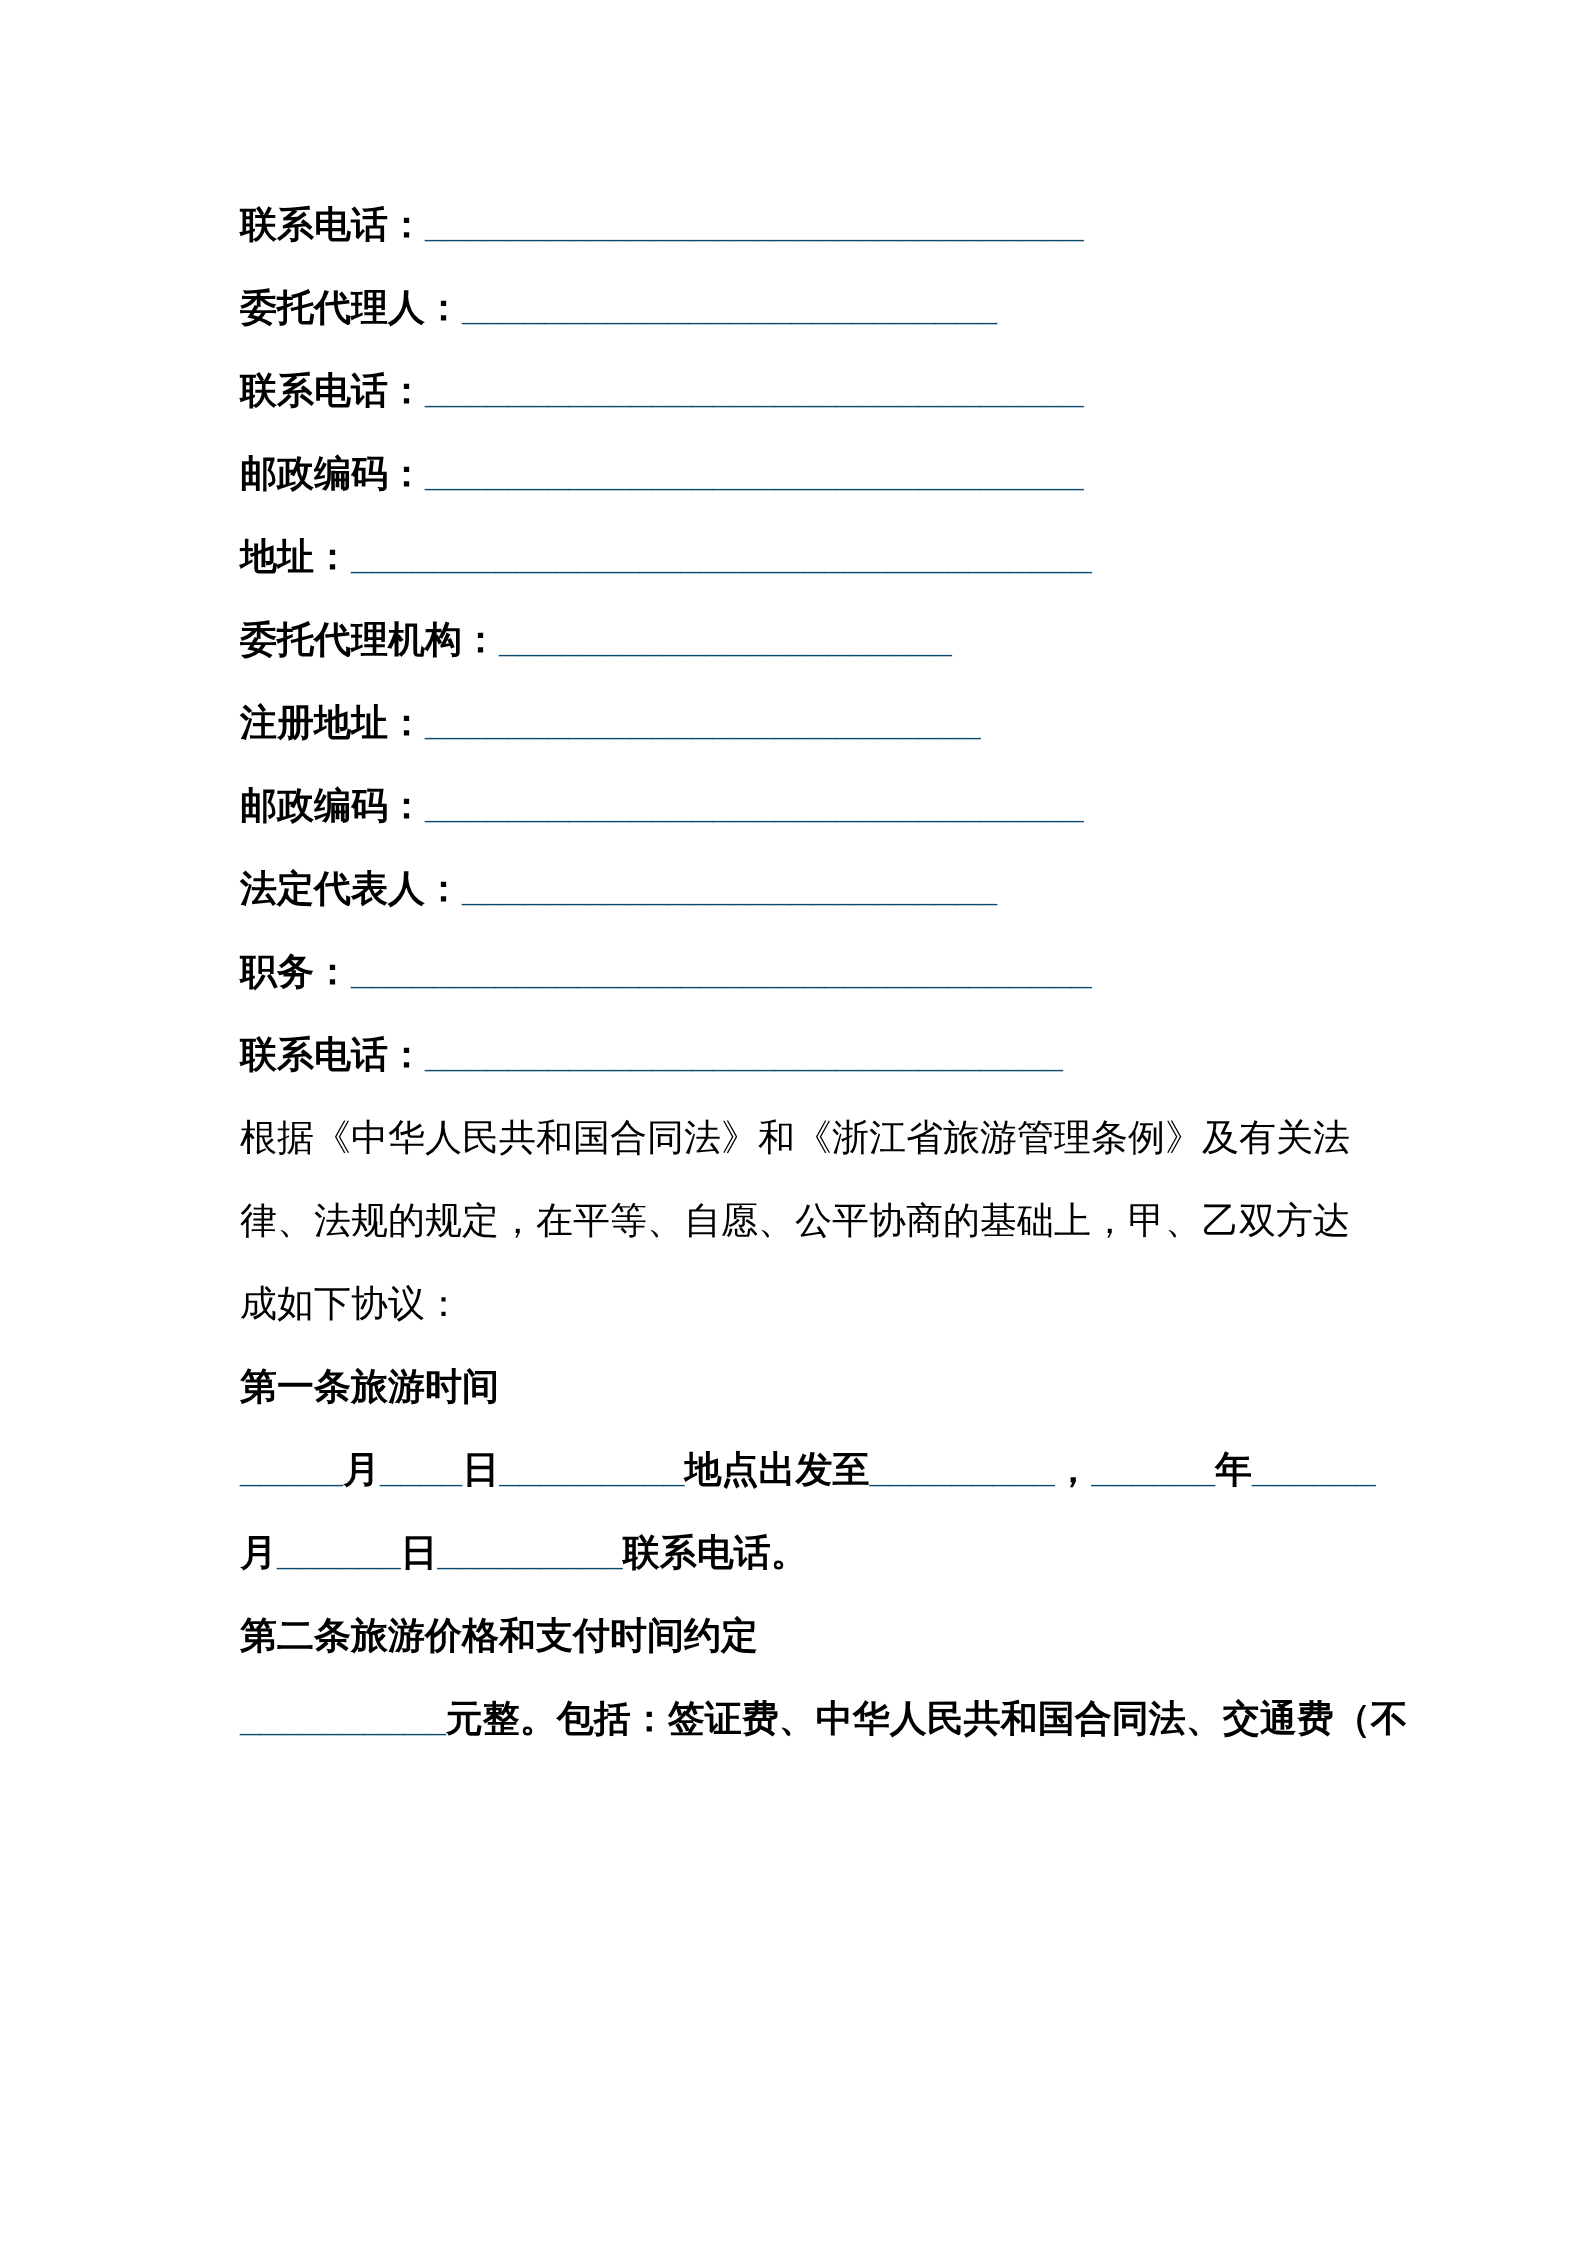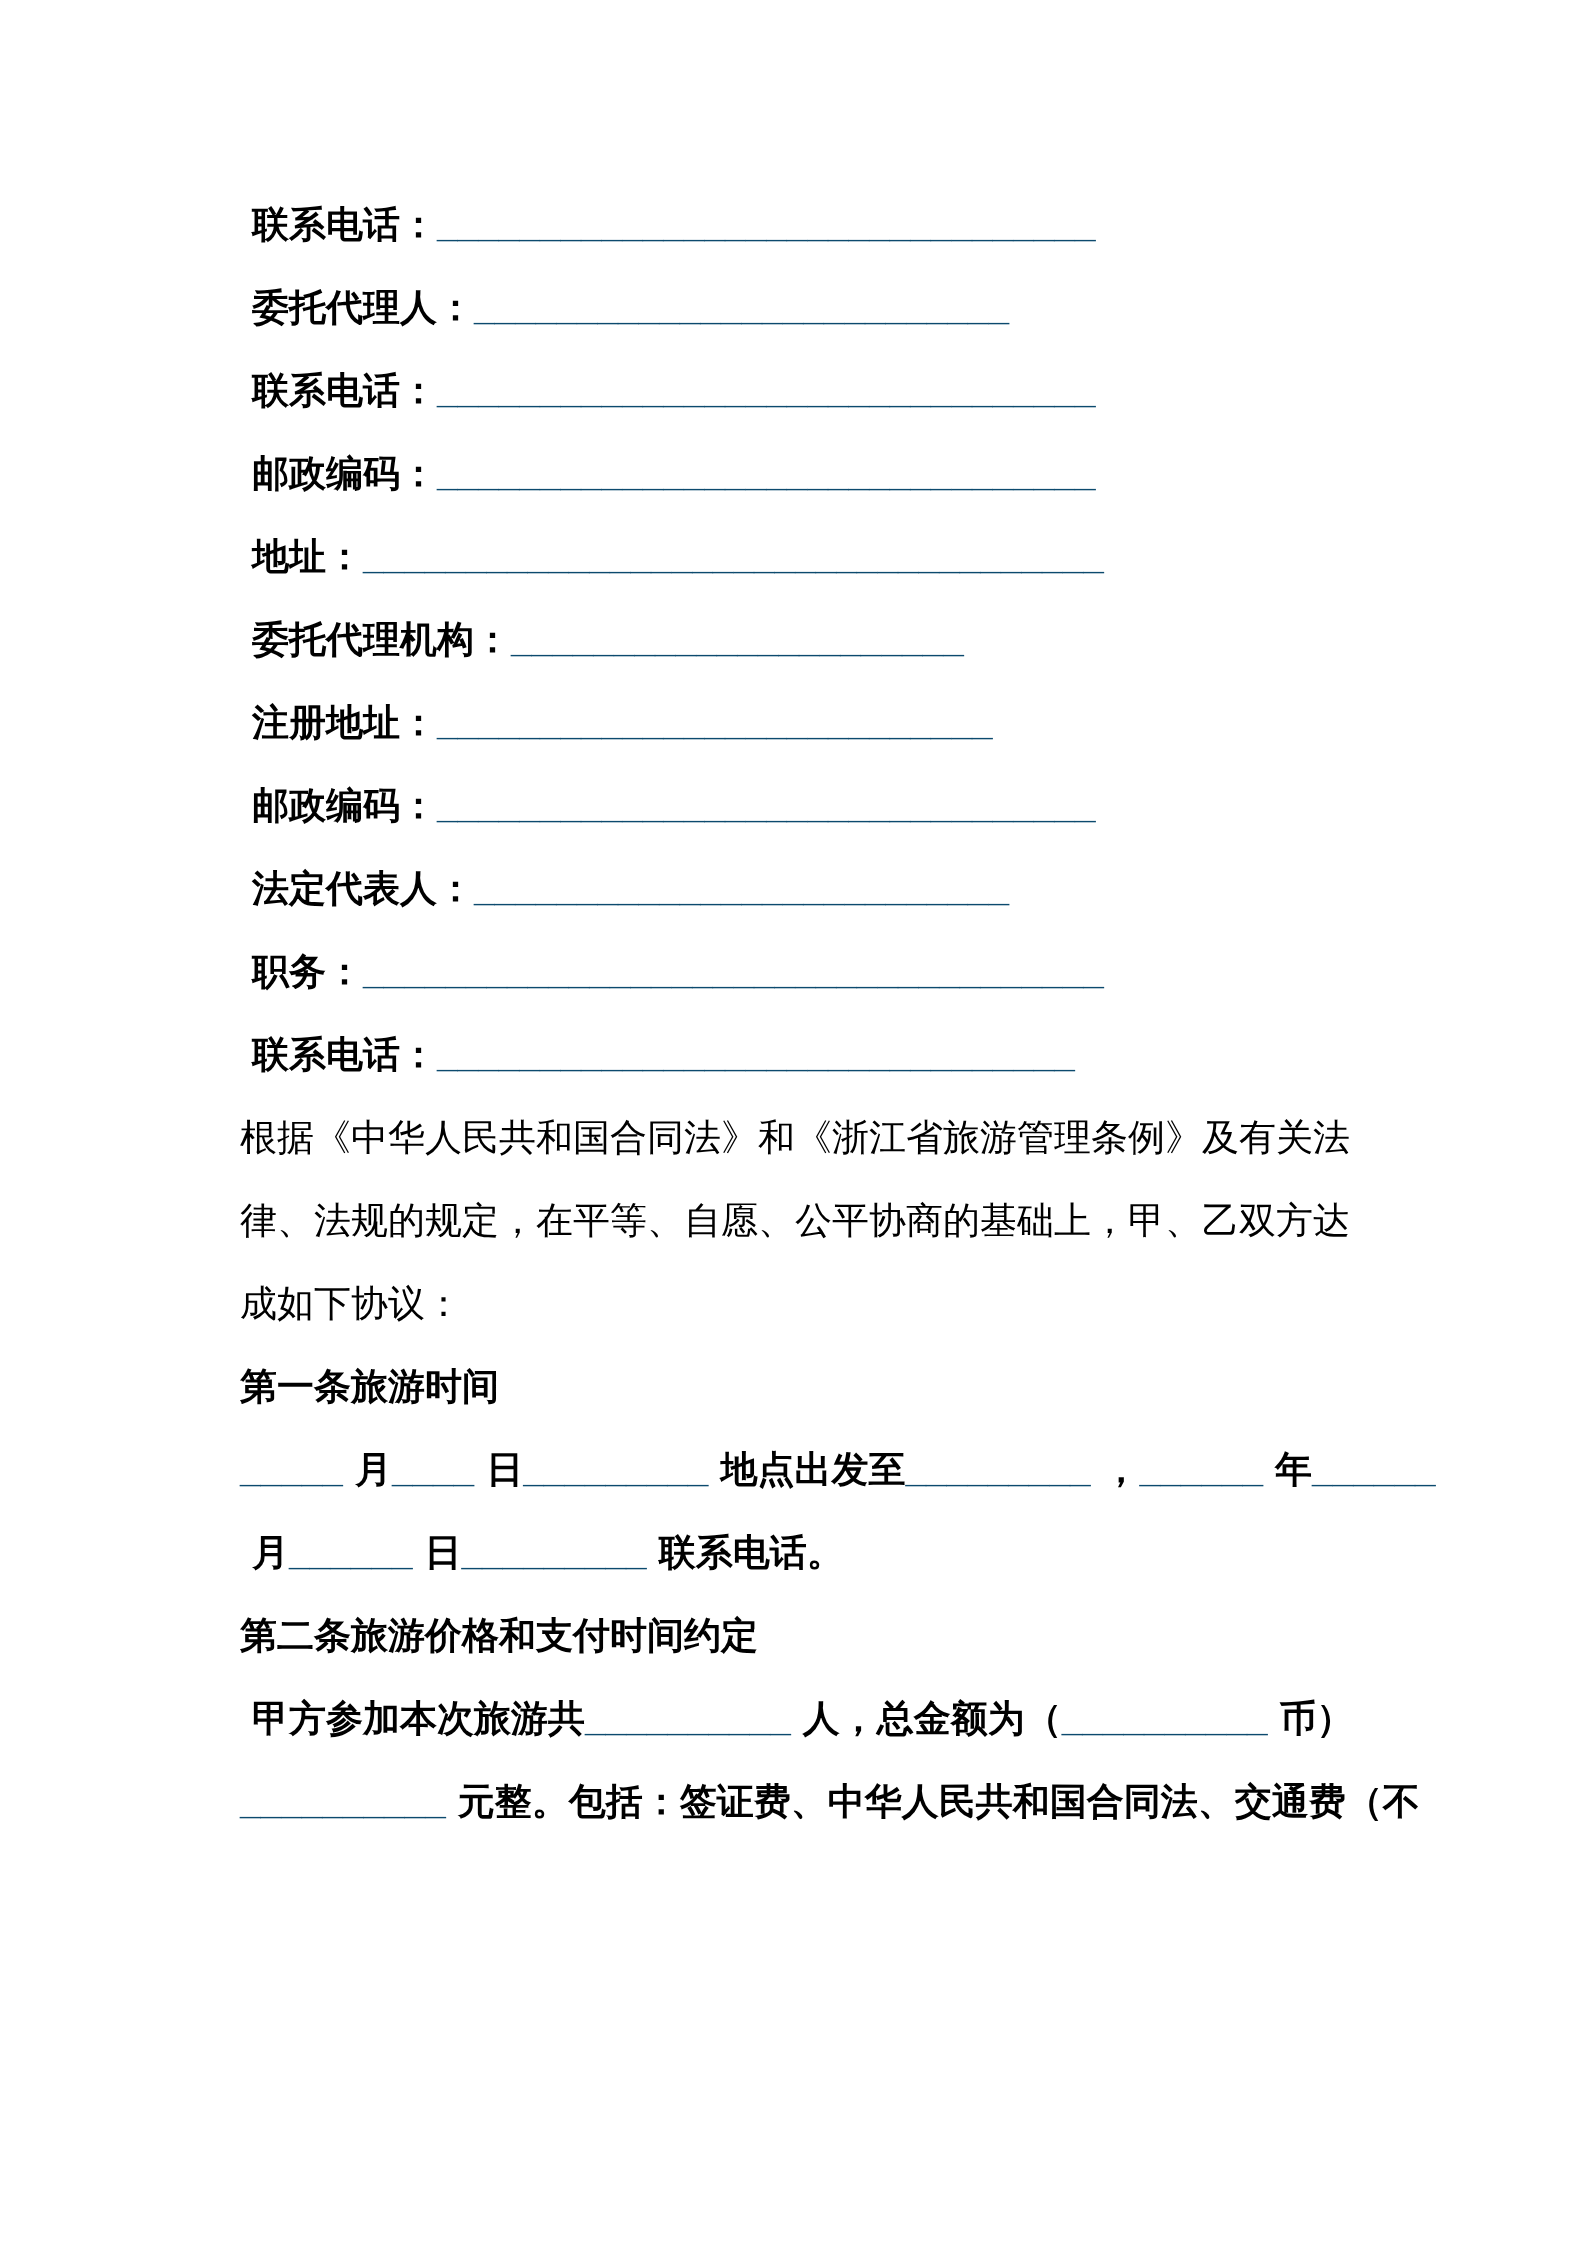--- a/index.html
+++ b/index.html
@@ -34,21 +34,20 @@
     line-height: 83px;
     white-space: nowrap;
     font-weight: 700;
     font-kerning: none;
   }
   .line.normal {
     font-weight: 400;
   }
   .label, .text-seg {
     color: #000000;
-    margin-left: 12px;
   }
   .blank {
     color: #0c4a6e;
     letter-spacing: 0;
   }
 </style>
 </head>
 <body>
 
 <div class="page">
@@ -83,18 +82,17 @@
 
     <p class="line">第一条旅游时间</p>
 
 
     <p class="line"><span class="blank">_____</span><span class="text-seg">月</span><span class="blank">____</span><span class="text-seg">日</span><span class="blank">_________</span><span class="text-seg">地点出发至</span><span class="blank">_________</span><span class="text-seg">，</span><span class="blank">______</span><span class="text-seg">年</span><span class="blank">______</span></p>
 
     <p class="line"><span class="text-seg">月</span><span class="blank">______</span><span class="text-seg">日</span><span class="blank">_________</span><span class="text-seg">联系电话。</span></p>
 
     <p class="line">第二条旅游价格和支付时间约定</p>
 
-    <p class="line"><span class="text-seg">甲方参加本次旅游共</span><span class="blank">__________</span><span class="text-seg">人，总金额为（</span><span class="blank">__________</span><span class="text-seg">币）</span></p>
 
     <p class="line"><span class="blank">__________</span><span class="text-seg">元整。包括：签证费、中华人民共和国合同法、交通费（不</span></p>
 
   </div>
 </div>
 
 </body></html>

